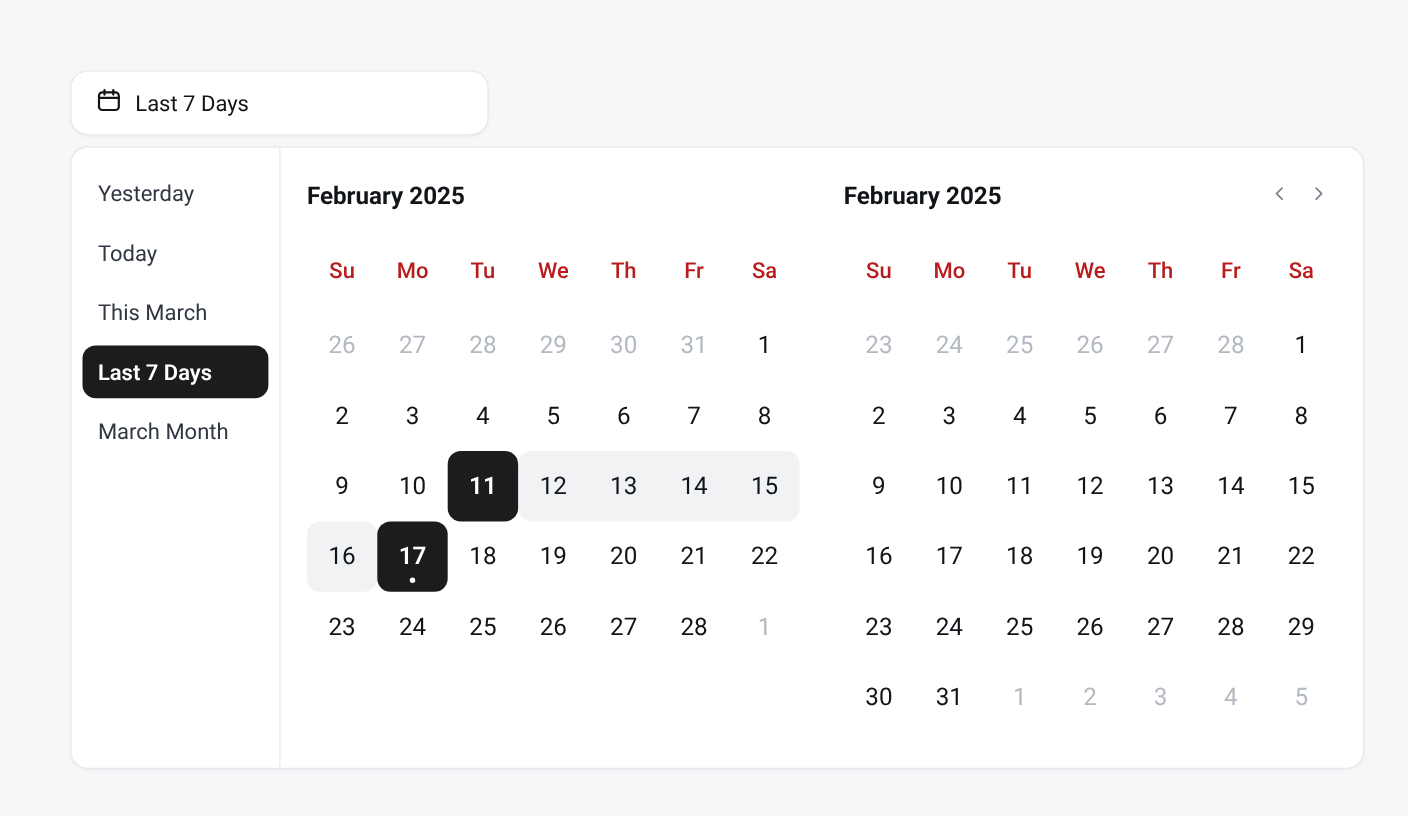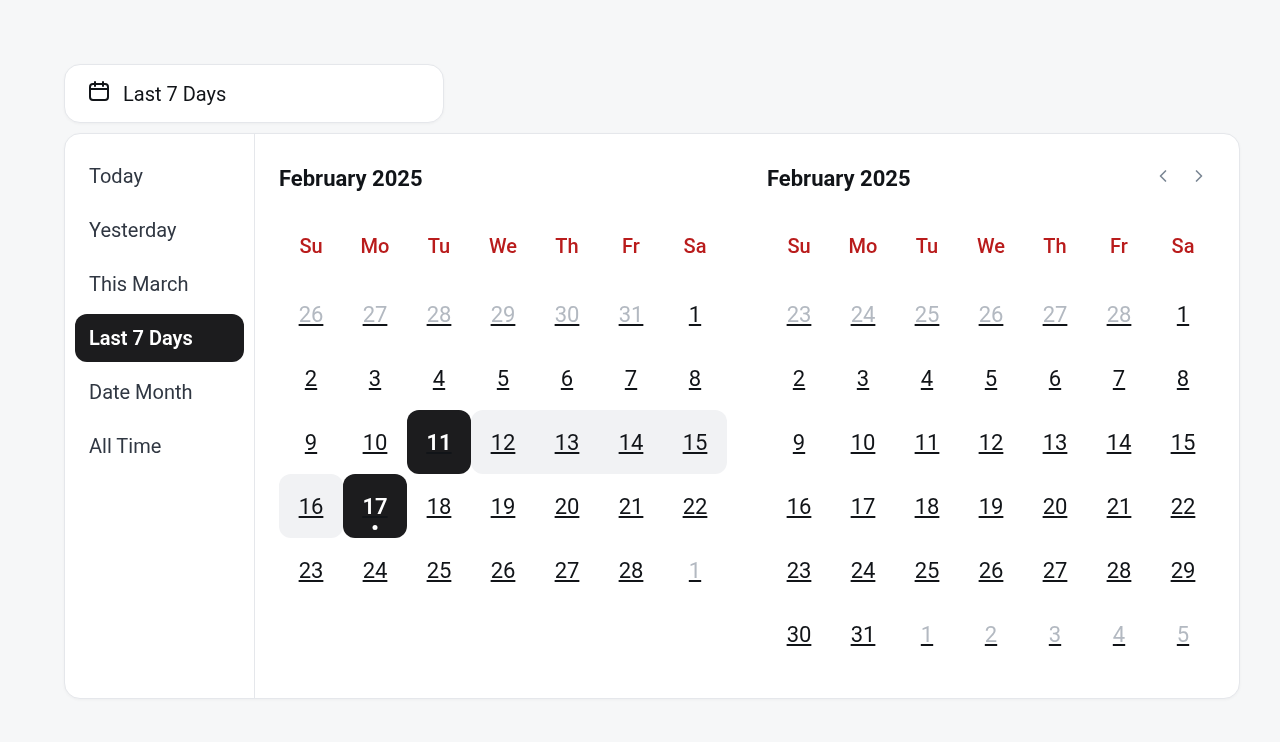--- a/index.html
+++ b/index.html
@@ -105,21 +105,20 @@
     color: var(--muted);
     cursor: pointer;
   }
   .nav-spacer { width:32px; height:32px; }
 
   .grid {
     display: grid;
     grid-template-columns: repeat(7, 64px);
     grid-auto-rows: 64px;
     gap: 0;
-    text-decoration: underline;
   }
   .dow {
     display:flex; align-items:center; justify-content:center;
     color: #b91c1c;
     font-weight: 500;
     font-size: 20px;
     height: 40px;
   }
   .dow-row {
     display: grid;
@@ -174,26 +173,25 @@
         <path d="M8 3v4"></path>
         <path d="M16 3v4"></path>
       </svg>
     </span>
     <span>Last 7 Days</span>
   </div>
 
   <div class="popover">
 
     <div class="presets" id="presets">
+        <div class="preset-item"><span>Yesterday</span></div>
         <div class="preset-item"><span>Today</span></div>
-        <div class="preset-item"><span>Yesterday</span></div>
         <div class="preset-item"><span>This March</span></div>
         <div class="preset-item selected"><span>Last 7 Days</span></div>
-        <div class="preset-item"><span>Date Month</span></div>
-        <div class="preset-item"><span>All Time</span></div>
+        <div class="preset-item"><span>March Month</span></div>
       </div>
 
     <div class="calendars" id="calendars">
         <div class="cal">
           <div class="cal-header">
             <div class="cal-title">February 2025</div>
             <div class="nav-spacer"></div>
           </div>
           <div class="dow-row">
             <div class="dow">Su</div>

